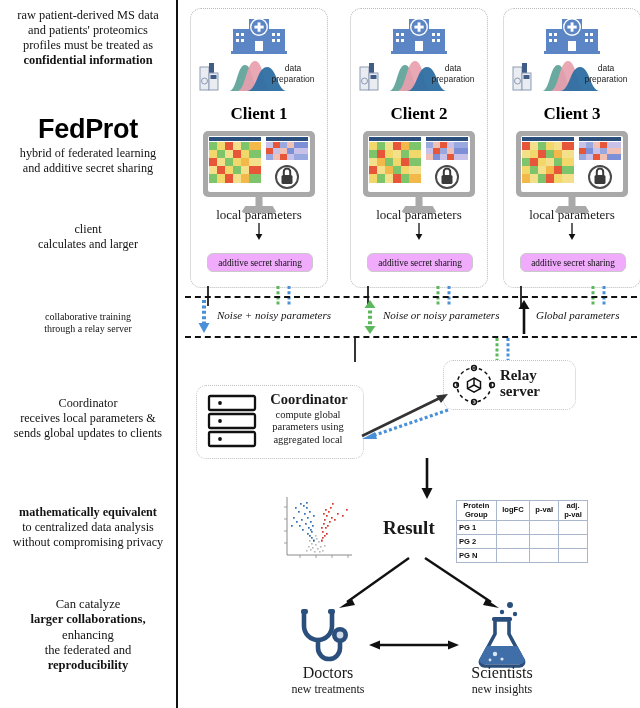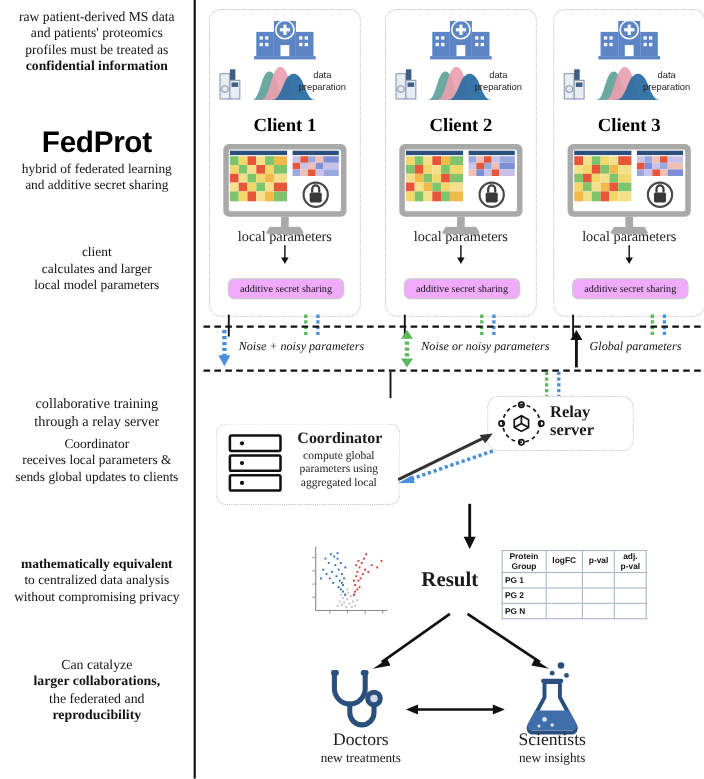--- a/index.html
+++ b/index.html
@@ -86,39 +86,39 @@
         <div class="b">confidential information</div>
       </div>
     <div class="brand" style="top:114px;">FedProt</div>
     <div class="lnote" id="note1" style="top:146px;font-size:12.2px;">
         <div>hybrid of federated learning</div>
         <div>and additive secret sharing</div>
       </div>
     <div class="lnote" id="note2" style="top:222px;font-size:12.2px;">
         <div>client</div>
         <div>calculates and larger</div>
-        <div>local model parameters</div>
-      </div>
-    <div class="lnote" id="note3" style="top:311px;font-size:13px;margin-top:48px;">
+      </div>
+    <div class="lnote" id="note3" style="top:311px;font-size:10px;">
         <div>collaborative training</div>
         <div>through a relay server</div>
       </div>
     <div class="lnote" id="note4" style="top:396px;font-size:12.2px;">
         <div>Coordinator</div>
         <div>receives local parameters &amp;</div>
         <div>sends global updates to clients</div>
       </div>
     <div class="lnote" id="note5" style="top:505px;font-size:12.2px;">
         <div class="b">mathematically equivalent</div>
         <div>to centralized data analysis</div>
         <div>without compromising privacy</div>
       </div>
     <div class="lnote" id="note6" style="top:597px;font-size:12.6px;">
         <div>Can catalyze</div>
         <div class="b">larger collaborations,</div>
+        <div>enhancing</div>
         <div>the federated and</div>
         <div class="b">reproducibility</div>
       </div>
   </div>
   <div class="divider"></div>
 
   <div class="client c1">
     <div class="hosp">
       <svg width="56" height="40" viewBox="0 0 56 40">
         <rect x="18" y="4" width="20" height="32" fill="#5b85c4"></rect>

